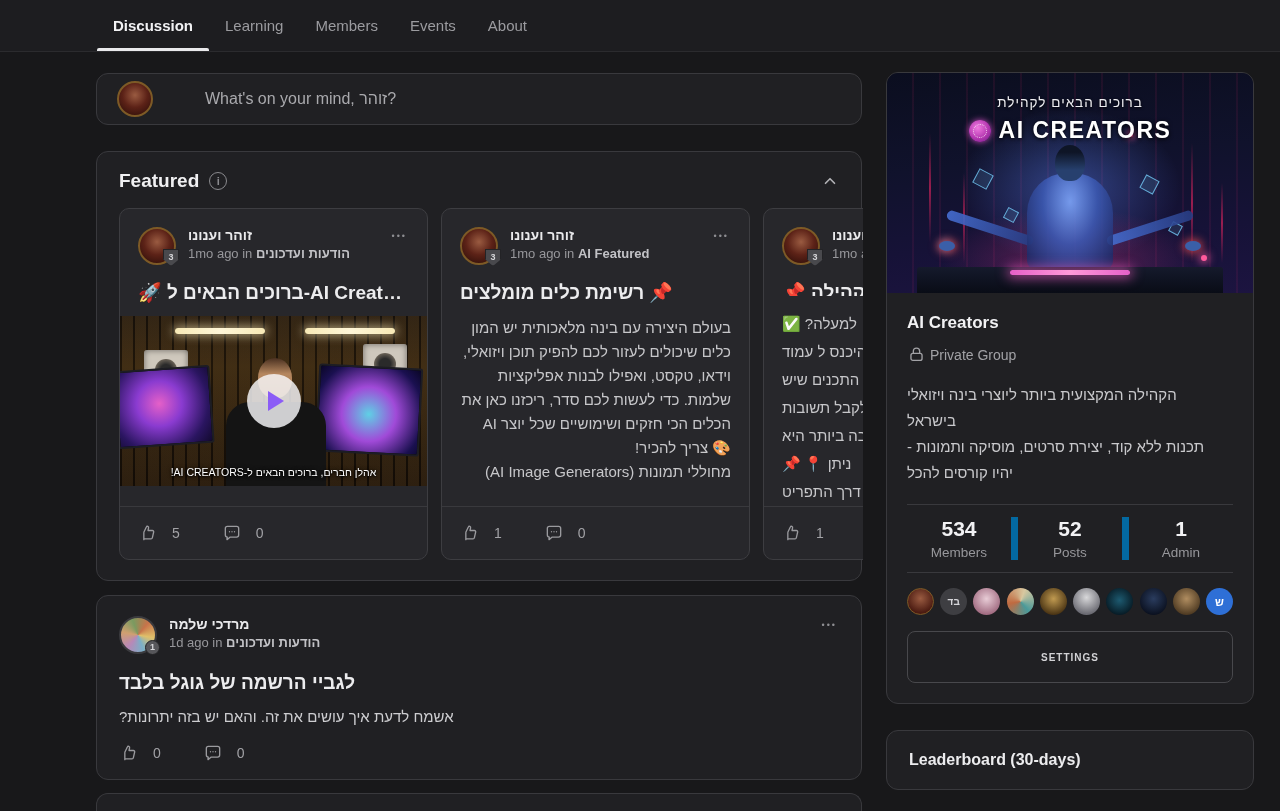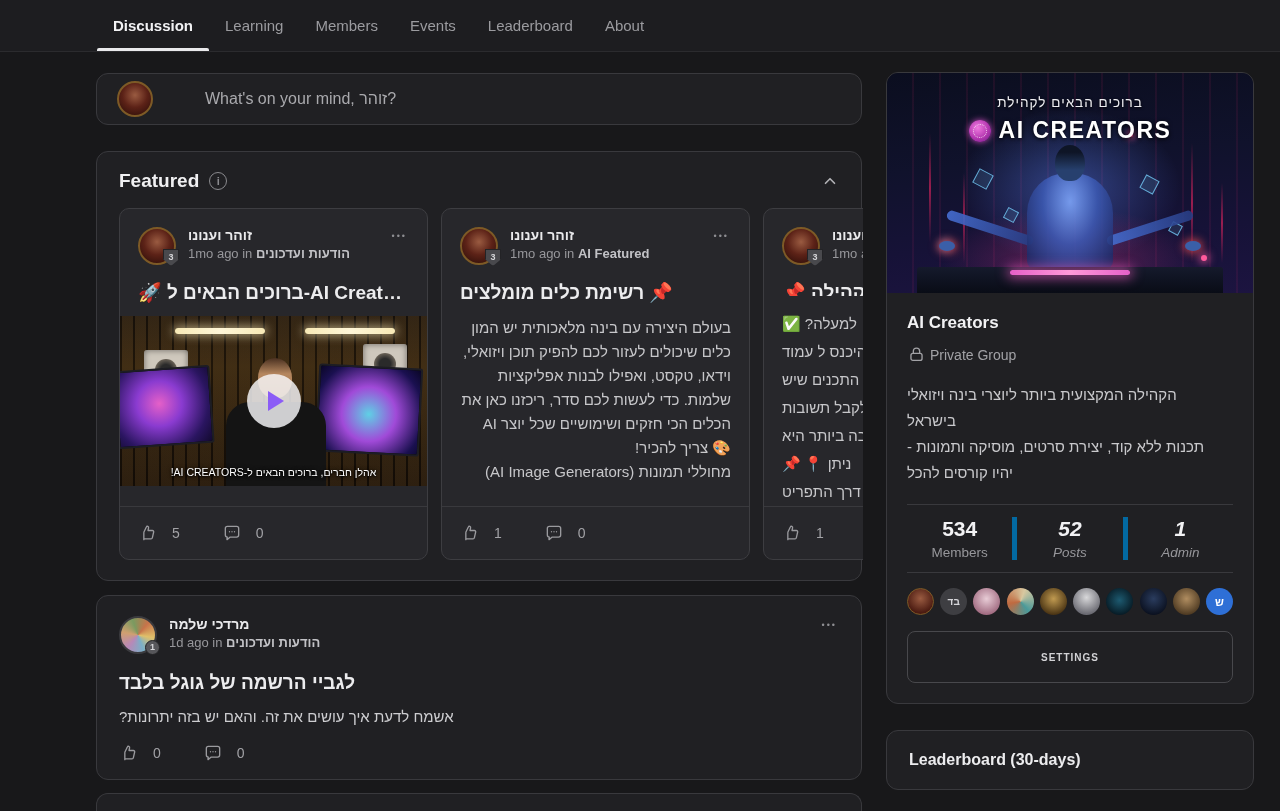--- a/index.html
+++ b/index.html
@@ -188,21 +188,21 @@
   .fig-head { position:absolute; left:50%; transform:translateX(-50%); bottom:112px; width:30px; height:36px;
     border-radius:50% 50% 46% 46%; background:linear-gradient(180deg,#0e1526 20%, #27406e 70%); }
   .group-content { padding:20px; }
   .group-name { font-size:17px; font-weight:700; color:#f2f2f4; }
   .privacy-row { margin-top:12px; display:flex; align-items:center; gap:4px; color:#a2a2a6; font-size:14px; }
   .group-desc { margin-top:18px; font-size:15px; line-height:26px; color:#c9c9cc; }
   .group-desc div { direction:rtl; text-align:left; white-space:nowrap; overflow:hidden; }
   .stats-row { margin-top:18px; border-top:1px solid #39393d; border-bottom:1px solid #39393d;
     display:flex; padding:12px 0; }
   .stat { flex:1; text-align:center; }
-  .stat + .stat { border-left:5px solid #0369a1;font-style:italic; }
+  .stat + .stat { border-left:7px solid #0369a1; }
   .stat-val { font-size:21px; font-weight:700; color:#f2f2f4; }
   .stat-label { margin-top:4px; font-size:13.5px; color:#97979b; }
   .members-row { margin-top:15px; display:flex; justify-content:space-between; }
   .m-av { width:27px; height:27px; border-radius:50%; cursor:pointer;
     display:flex; align-items:center; justify-content:center;
     font-size:10px; font-weight:700; color:#d6d6da; }
   .m1 { background:radial-gradient(circle at 50% 38%, #9a5b41, #4c1c12 70%); border:1.5px solid #7d5a26; }
   .m2 { background:#3e3e42; }
   .m3 { background:radial-gradient(circle at 50% 40%, #e8ccd6, #a06a80 75%); }
   .m4 { background:conic-gradient(from 20deg,#d8c8a0,#4a9a9a,#c06a40,#d8c8a0); }
@@ -224,21 +224,20 @@
   svg { display:block; }
 </style>
 </head>
 <body>
 
 <nav class="topnav">
   <div class="tab active">Discussion</div>
   <div class="tab">Learning</div>
   <div class="tab">Members</div>
   <div class="tab">Events</div>
-  <div class="tab">Leaderboard</div>
   <div class="tab">About</div>
 </nav>
 
 <div class="main-col">
 
   <div class="card composer">
     <span class="avatar av-zohar"></span>
     <span class="composer-prompt">What's on your mind, זוהר?</span>
   </div>
 

